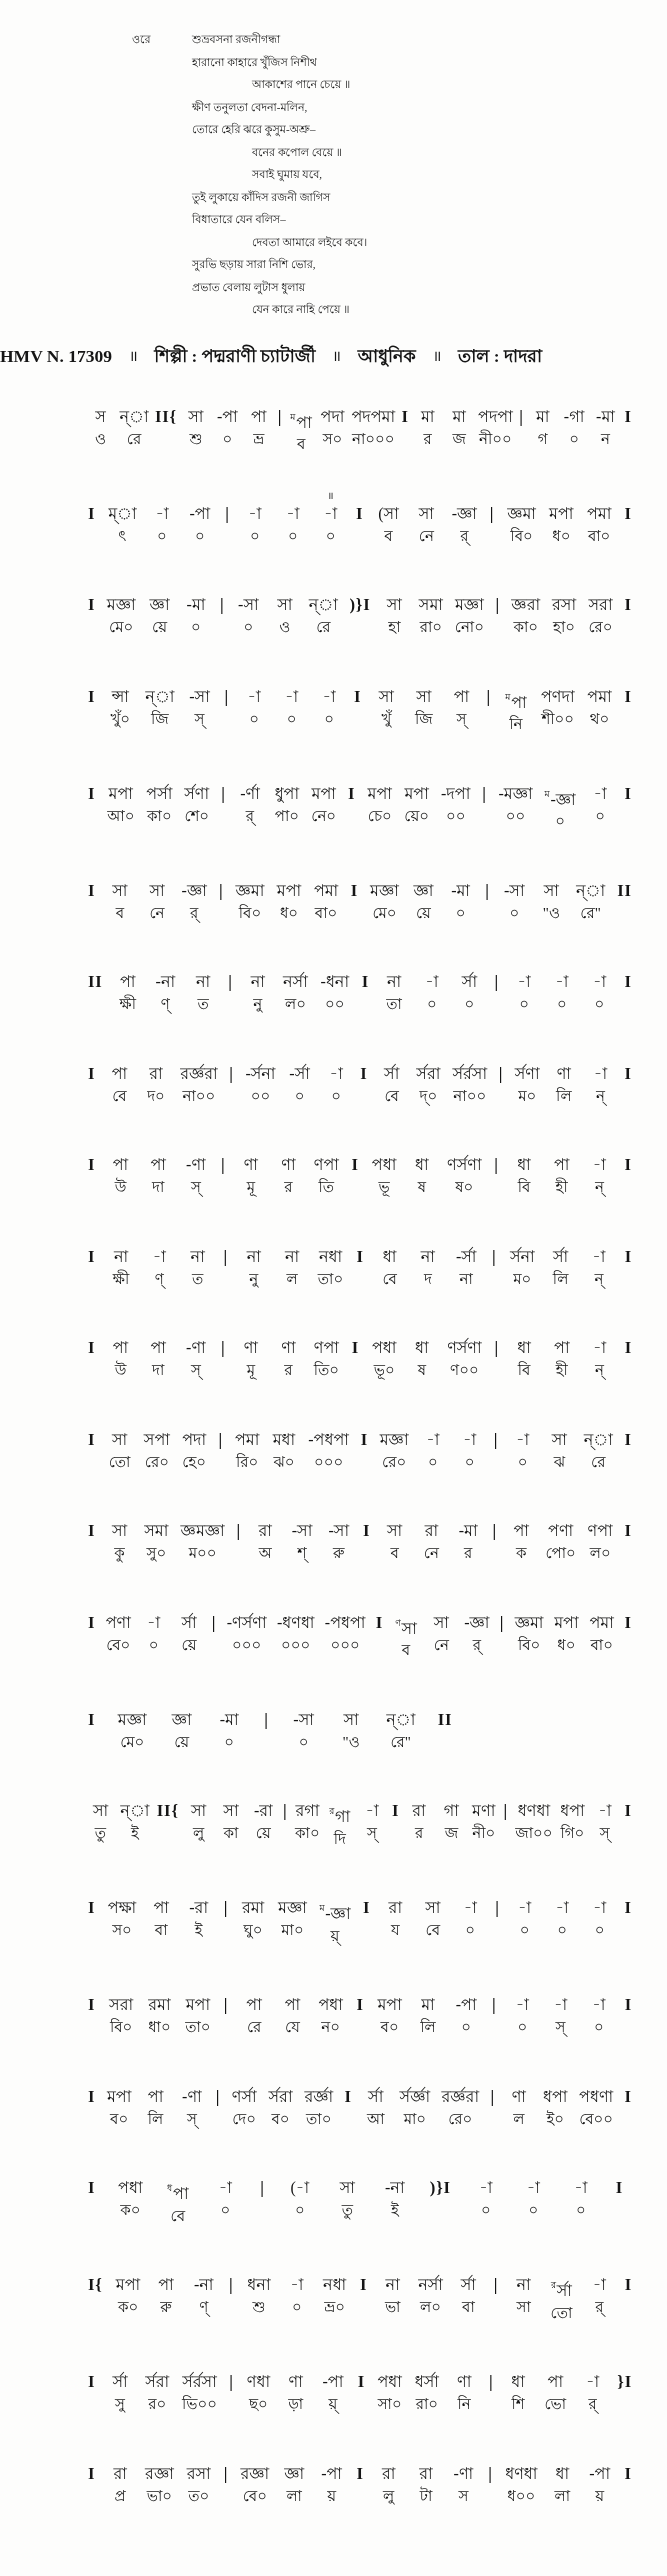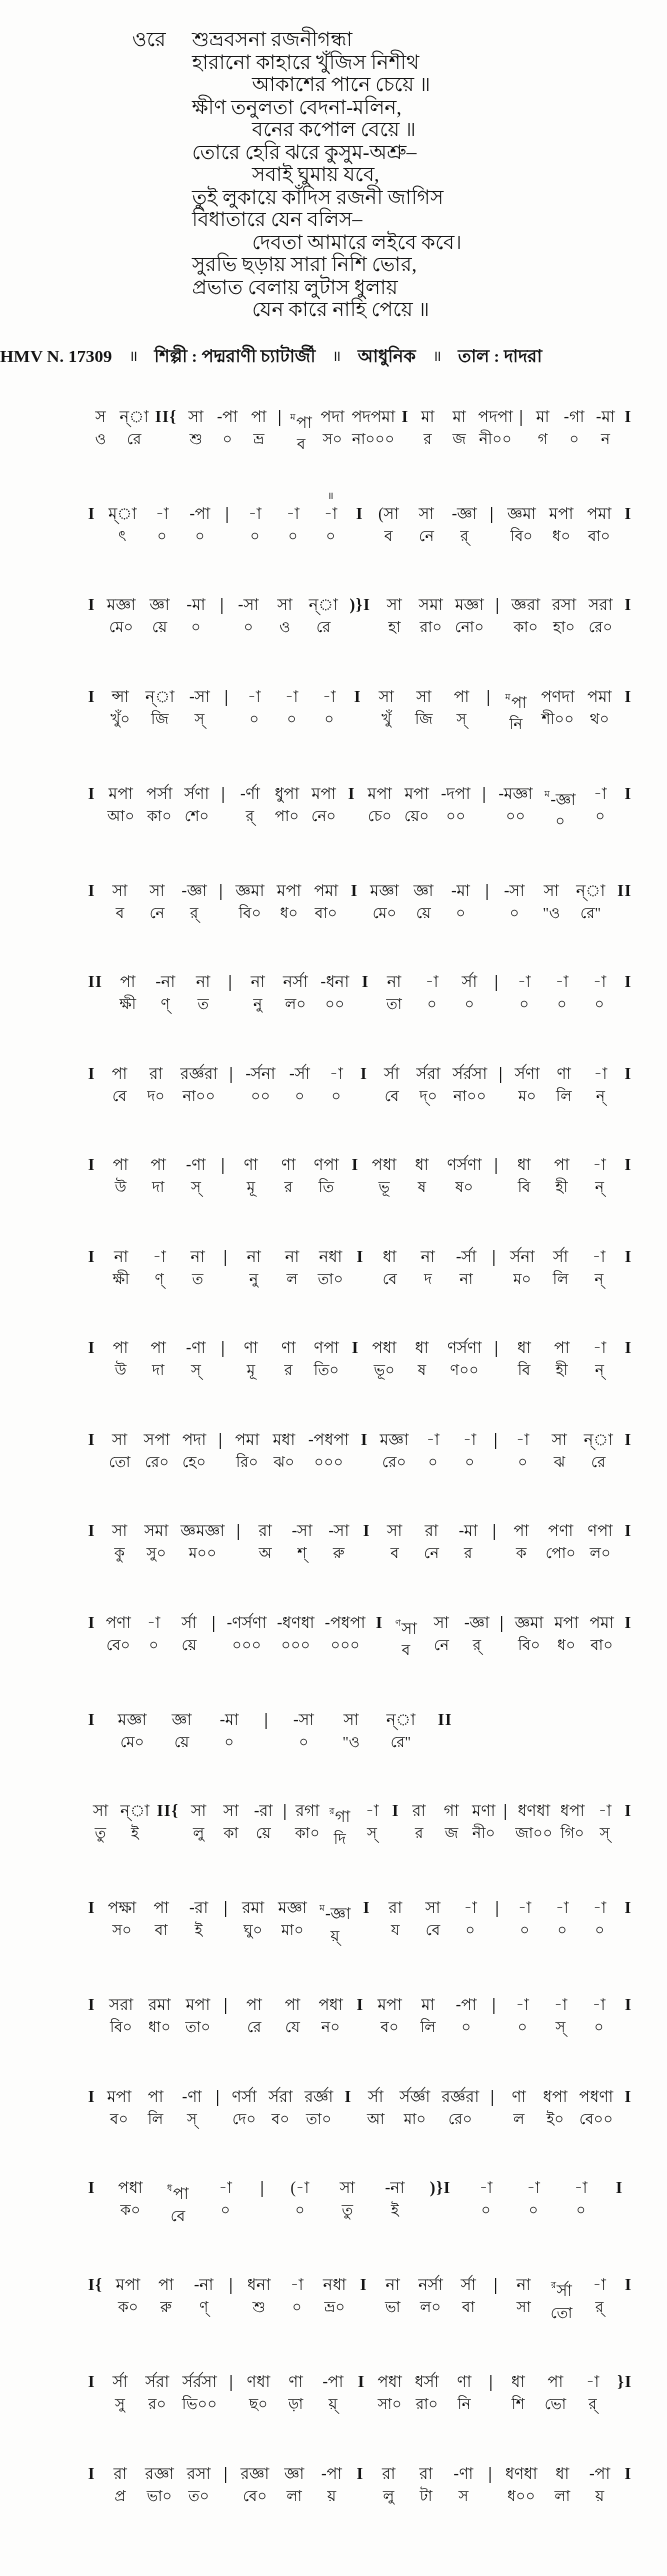--- a/index.html
+++ b/index.html
@@ -3,21 +3,21 @@
 <meta charset="utf-8">
 <style>
   html,body{margin:0;padding:0;background:#e8e8e8;}
   .page{
     width:668px;height:2576px;background:#fdfdfc;color:#151515;
     font-family:"Liberation Serif", serif;
     position:relative;overflow:hidden;margin:0 auto;
   }
   
   .poem{padding-top:28px;}
-  .pline{font-size:20px;line-height:22.5px;margin-left:192px;white-space:nowrap;}
+  .pline{font-size:11px;line-height:22.5px;margin-left:192px;white-space:nowrap;}
   .pline.ind{margin-left:252px;}
   .pline.first{margin-left:132px;}
   .pline.first .pfx{display:inline-block;width:60px;}
   
   .meta{
     margin-top:22px;display:flex;justify-content:flex-start;align-items:baseline;
     gap:16.7px;font-size:17.5px;font-weight:bold;white-space:nowrap;
   }
   .meta .sep{font-weight:normal;font-size:15px;transform:translateY(-0.8px);}
   
@@ -40,22 +40,22 @@
 </style>
 </head>
 <body>
 
 <div class="page">
   <div class="poem" id="poem">
       <div class="pline first"><span class="pfx">ওরে</span><span>শুভ্রবসনা রজনীগন্ধা</span></div>
       <div class="pline"><span>হারানো কাহারে খুঁজিস নিশীথ</span></div>
       <div class="pline ind"><span>আকাশের পানে চেয়ে ॥</span></div>
       <div class="pline"><span>ক্ষীণ তনুলতা বেদনা-মলিন,</span></div>
+      <div class="pline"><span>তোরে হেরি ঝরে কুসুম-অশ্রু–</span></div>
       <div class="pline ind"><span>বনের কপোল বেয়ে ॥</span></div>
-      <div class="pline"><span>তোরে হেরি ঝরে কুসুম-অশ্রু–</span></div>
       <div class="pline ind"><span>সবাই ঘুমায় যবে,</span></div>
       <div class="pline"><span>তুই লুকায়ে কাঁদিস রজনী জাগিস</span></div>
       <div class="pline"><span>বিধাতারে যেন বলিস–</span></div>
       <div class="pline ind"><span>দেবতা আমারে লইবে কবে।</span></div>
       <div class="pline"><span>সুরভি ছড়ায় সারা নিশি ভোর,</span></div>
       <div class="pline"><span>প্রভাত বেলায় লুটাস ধুলায়</span></div>
       <div class="pline ind"><span>যেন কারে নাহি পেয়ে ॥</span></div>
     </div>
   <div class="meta" id="meta">
       <span>HMV N. 17309</span>

